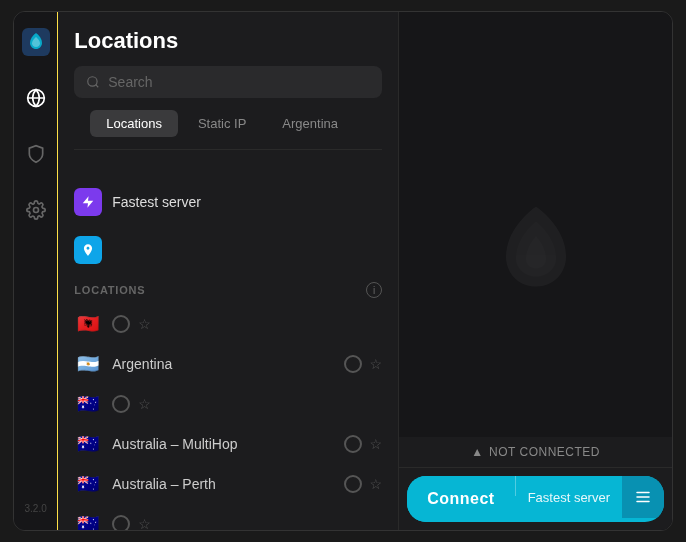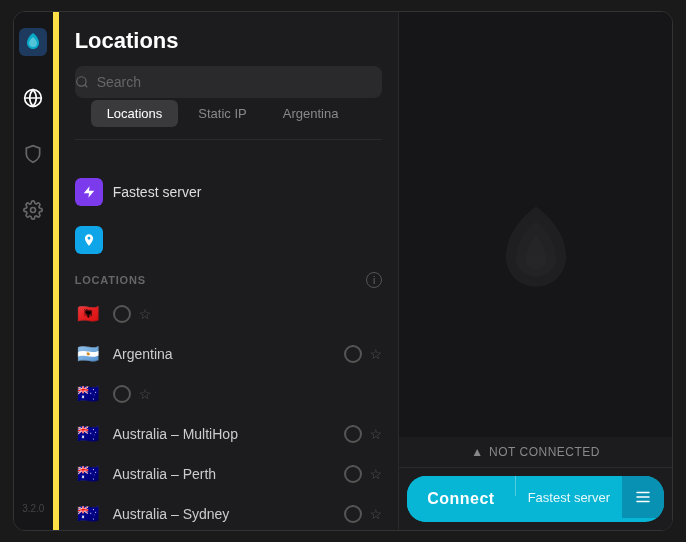--- a/index.html
+++ b/index.html
@@ -24,21 +24,21 @@
     }
     
     .sidebar {
       width: 48px;
       background: #161618;
       display: flex;
       flex-direction: column;
       align-items: center;
       padding: 16px 0;
       gap: 20px;
-      border-right: 6px solid #fde047;
+      border-right: 1px solid #fde047;
     }
     .sidebar-logo {
       width: 28px;
       height: 28px;
       margin-bottom: 4px;
     }
     .sidebar-item {
       width: 36px;
       height: 36px;
       border-radius: 8px;
@@ -76,23 +76,23 @@
       font-size: 22px;
       font-weight: 700;
       color: #fff;
       margin-bottom: 12px;
     }
     .search-bar {
       display: flex;
       align-items: center;
       background: #2a2a2c;
       border-radius: 8px;
-      padding: 8px 0;
+      padding: 8px 12px;
       gap: 8px;
-      margin-bottom: 2px;
+      margin-bottom: 12px;
     }
     .search-bar svg {
       color: #666;
       width: 14px;
       height: 14px;
       flex-shrink: 0;
     }
     .search-bar input {
       background: transparent;
       border: none;
@@ -429,21 +429,20 @@
         <div class="flag">🇦🇺</div>
         <span class="location-name">Australia – Perth</span>
         <div class="location-actions">
           <div class="connect-circle"></div>
           <span class="star-icon">☆</span>
         </div>
       </div>
 
       <div class="location-item">
         <div class="flag">🇦🇺</div>
-        <span class="location-name">Australia – Sydney</span>
         <div class="location-actions">
           <div class="connect-circle"></div>
           <span class="star-icon">☆</span>
         </div>
       </div>
 
       <div class="location-item">
         
         
         

